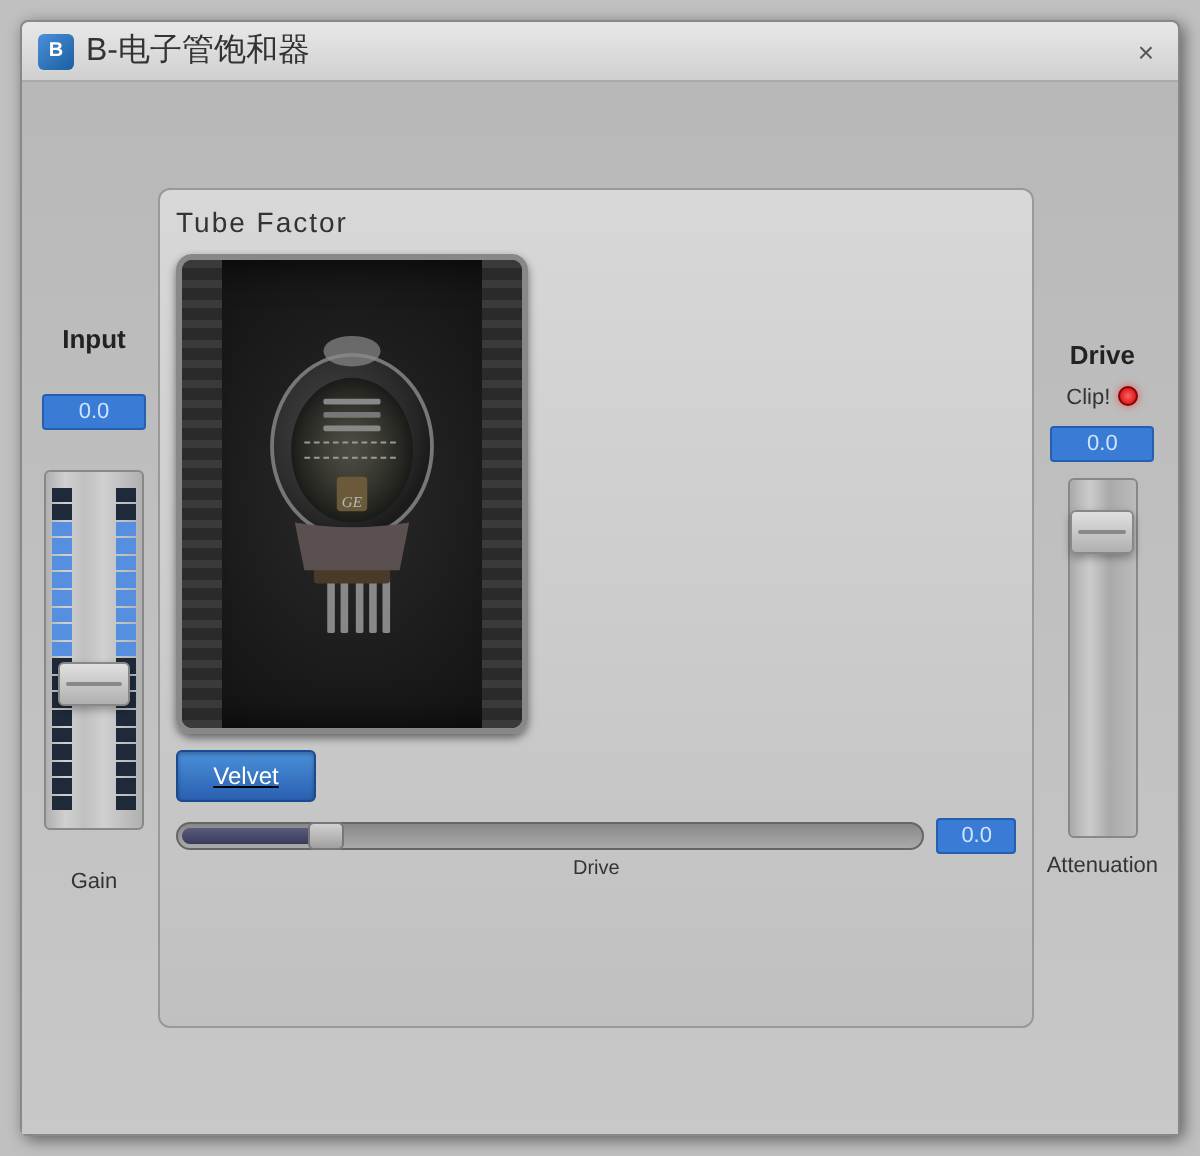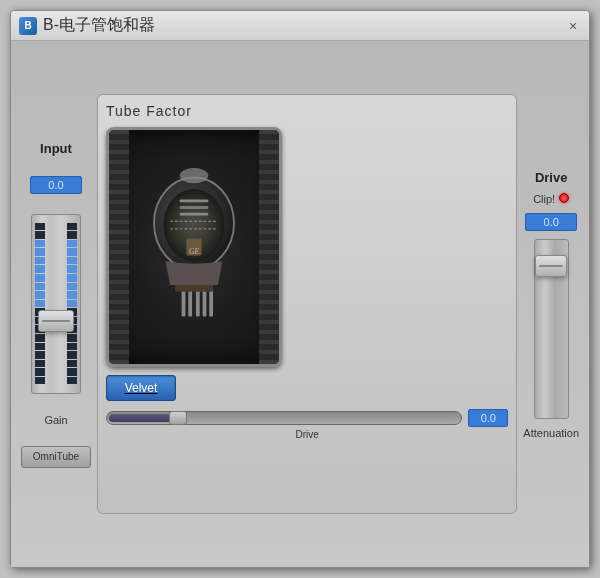--- a/index.html
+++ b/index.html
@@ -432,21 +432,20 @@
           <div class="seg-dark"></div>
             <div class="seg-dark"></div>
           <div class="seg-dark"></div>
             <div class="seg-dark"></div>
           <div class="seg-dark"></div>
         </div>
 
         <div class="fader-thumb"></div>
       </div>
       <span class="bottom-label">Gain</span>
-      <div class="omnitube-btn">OmniTube</div>
     </div>
 
     <div class="center-panel">
       <span class="tube-factor-label">Tube Factor</span>
 
       <div class="tube-display">
 
         <svg class="tube-svg" viewBox="0 0 120 210" xmlns="http://www.w3.org/2000/svg">
 
           <defs>

